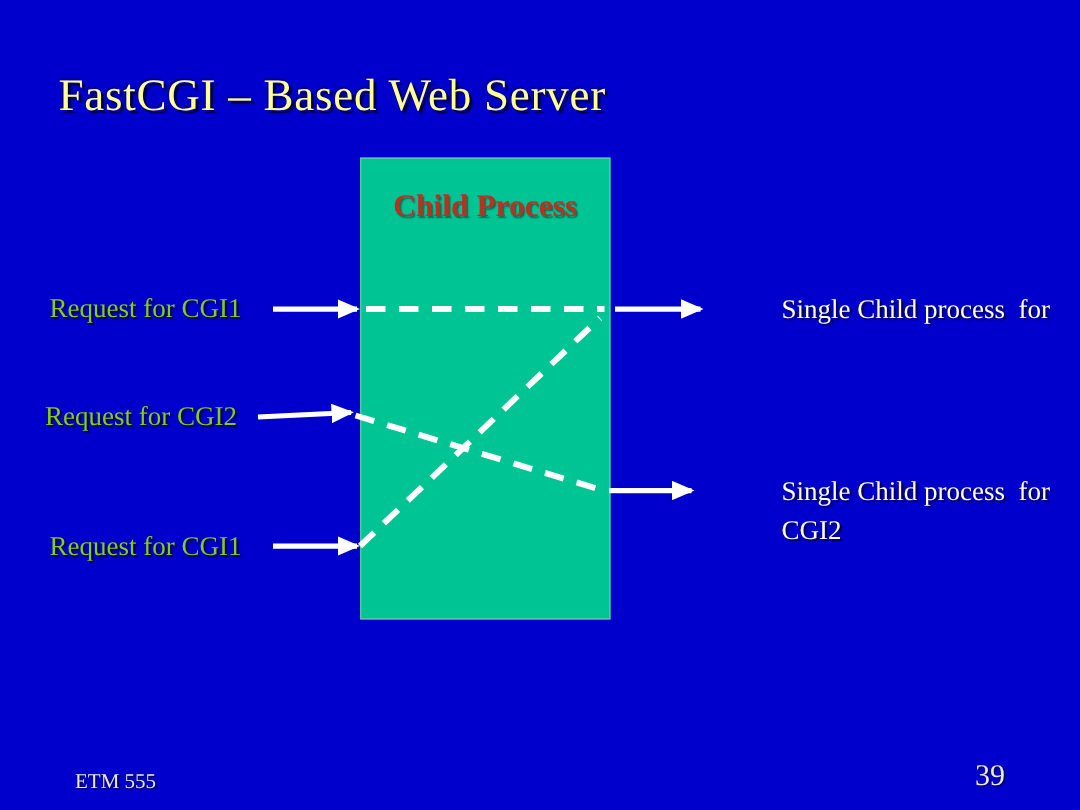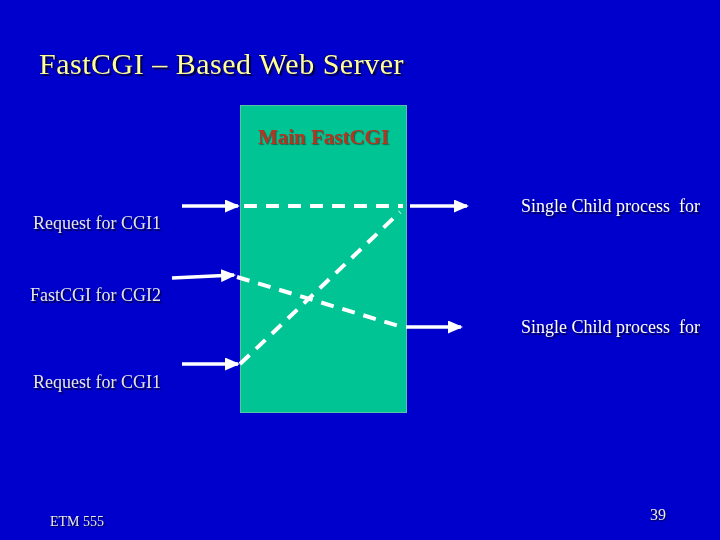--- a/index.html
+++ b/index.html
@@ -32,24 +32,23 @@
     margin-top:19px;
     text-align:center;
     font-size:21px;
     font-weight:bold;
     color:#b5341f;
     text-shadow:1px 1px 1px rgba(40,0,0,0.45);
   }
   .left-label{
     position:absolute;
     font-size:18px;
-    color:#e5e5e5;
+    color:#84cc16;
     text-shadow:1.5px 1.5px 1px rgba(0,0,40,0.8);
     white-space:pre;
-    margin-top:18px;
   }
   .left-label.l1{left:33px;top:195px;}
   .left-label.l2{left:30px;top:267px;}
   .left-label.l3{left:33px;top:354px;}
   .right-label{
     position:absolute;
     left:477px;
     font-size:18px;
     line-height:26px;
     color:#ffffff;
@@ -62,39 +61,39 @@
   .footer-left{
     position:absolute;
     left:50px;top:514px;
     font-size:14px;
     color:#e9e9e9;
     text-shadow:1px 1px 1px rgba(0,0,40,0.8);
   }
   .page-number{
     position:absolute;
     left:650px;top:506px;
-    font-size:16px;
+    font-size:20px;
     color:#e9e9e9;
     text-shadow:1px 1px 1px rgba(0,0,40,0.8);
   }
   svg.overlay{
     position:absolute;left:0;top:0;
     width:720px;height:540px;
     pointer-events:none;
   }
 </style>
 </head>
 <body>
 
 <div class="slide">
 
   <div class="title">FastCGI – Based Web Server</div>
 
   <div class="main-box">
-    <div class="main-box-label">Main FastCGI</div>
+    <div class="main-box-label">Child Process</div>
   </div>
 
   <svg class="overlay" viewBox="0 0 720 540" xmlns="http://www.w3.org/2000/svg">
     <defs>
       <marker id="arrowhead" markerUnits="userSpaceOnUse" markerWidth="15" markerHeight="13" refX="13" refY="6.5" orient="auto">
         <path d="M0,0 L15,6.5 L0,13 Z" fill="#ffffff"></path>
       </marker>
     </defs>
 
     <line x1="182" y1="206" x2="238" y2="206" stroke="#ffffff" stroke-width="3.5" marker-end="url(#arrowhead)"></line>
@@ -103,26 +102,27 @@
 
     <line x1="244" y1="206" x2="403" y2="206" stroke="#ffffff" stroke-width="4" stroke-dasharray="13 9"></line>
     <line x1="237" y1="277" x2="402" y2="327" stroke="#ffffff" stroke-width="4" stroke-dasharray="13 9"></line>
     <line x1="240" y1="364" x2="400" y2="212" stroke="#ffffff" stroke-width="4" stroke-dasharray="13 9"></line>
 
     <line x1="410" y1="206" x2="467" y2="206" stroke="#ffffff" stroke-width="3.5" marker-end="url(#arrowhead)"></line>
     <line x1="406" y1="327" x2="461" y2="327" stroke="#ffffff" stroke-width="3.5" marker-end="url(#arrowhead)"></line>
   </svg>
 
   <div class="left-label l1">Request for CGI1</div>
-  <div class="left-label l2">FastCGI for CGI2</div>
+  <div class="left-label l2">Request for CGI2</div>
   <div class="left-label l3">Request for CGI1</div>
 
   <div class="right-label r1">
     <div class="rline">Single Child process  for</div>
   </div>
   <div class="right-label r2">
     <div class="rline">Single Child process  for</div>
+    <div class="rline">CGI2</div>
   </div>
 
   <div class="footer-left">ETM 555</div>
   <div class="page-number">39</div>
 
 </div>
 
 </body></html>

